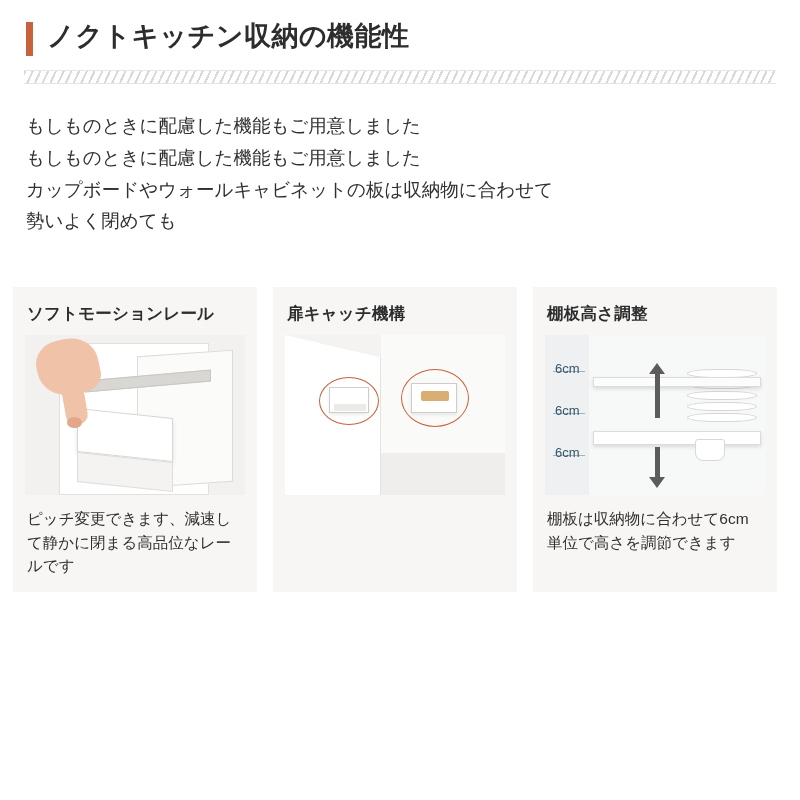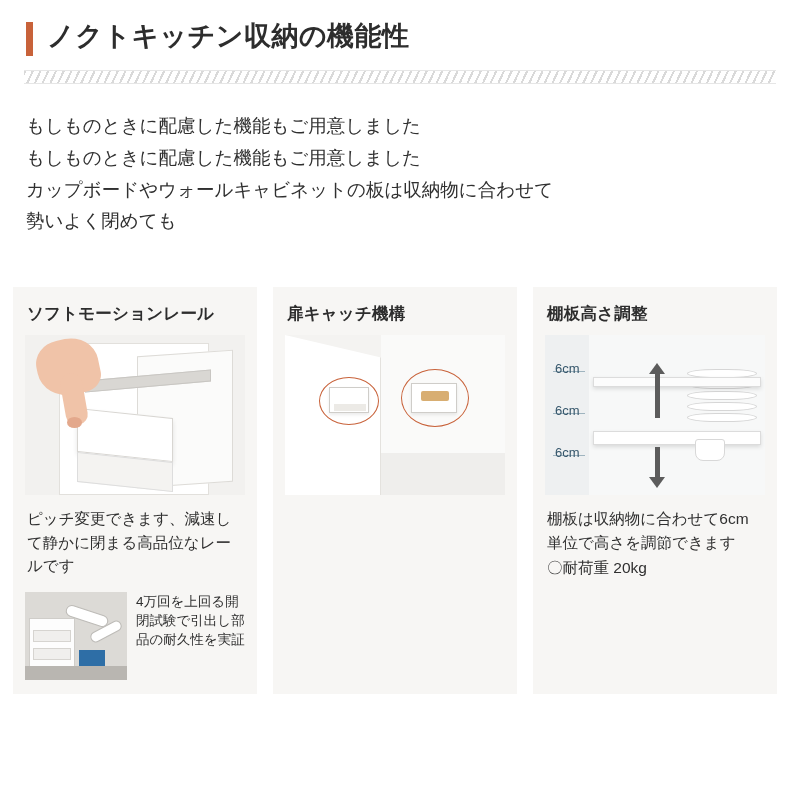--- a/index.html
+++ b/index.html
@@ -278,33 +278,20 @@
         <div class="f1-rail"></div>
         <div class="f1-drawer"></div>
         <div class="f1-drawer2"></div>
         <div class="f1-hand">
           <div class="palm"></div>
           <div class="finger"></div>
           <div class="nail"></div>
         </div>
       </div>
       <div class="card-text">ピッチ変更できます、減速して静かに閉まる高品位なレールです</div>
-      <div class="subfig">
-        <div class="subfig-img">
-          <div class="sf-bg"></div>
-          <div class="sf-cab"></div>
-          <div class="sf-drawer"></div>
-          <div class="sf-drawer2"></div>
-          <div class="sf-blue"></div>
-          <div class="sf-arm"></div>
-          <div class="sf-arm2"></div>
-          <div class="sf-floor"></div>
-        </div>
-        <div class="subfig-text">4万回を上回る開閉試験で引出し部品の耐久性を実証</div>
-      </div>
     </div>
 
     <div class="card">
       <div class="card-title">扉キャッチ機構</div>
       <div class="card-figure">
         <div class="f2-bg"></div>
         <div class="f2-back"></div>
         <div class="f2-shadow"></div>
         <div class="f2-door"></div>
         <div class="f2-catch1"></div>
@@ -339,17 +326,16 @@
         <div class="f3-shelf f3-shelf-b"></div>
         <div class="f3-shelf f3-shelf-a"></div>
         <div class="f3-mug"></div>
 
         <div class="f3-up-head" style="top:28px;"></div>
         <div class="f3-arrowline" style="top:39px; height:44px;"></div>
         <div class="f3-arrowline" style="top:112px; height:30px;"></div>
         <div class="f3-dn-head" style="top:142px;"></div>
       </div>
       <div class="card-text">棚板は収納物に合わせて6cm単位で高さを調節できます</div>
-      <div class="card-note dark">〇耐荷重 20kg</div>
     </div>
 
   </div>
 </div>
 
 </body></html>

